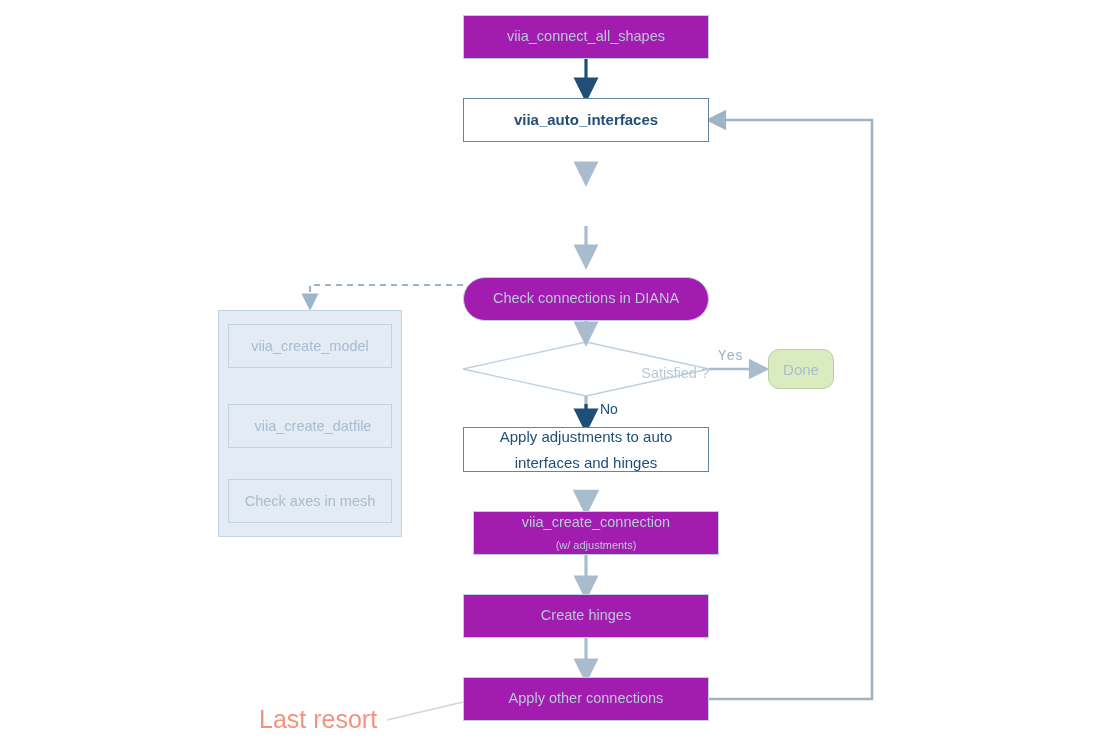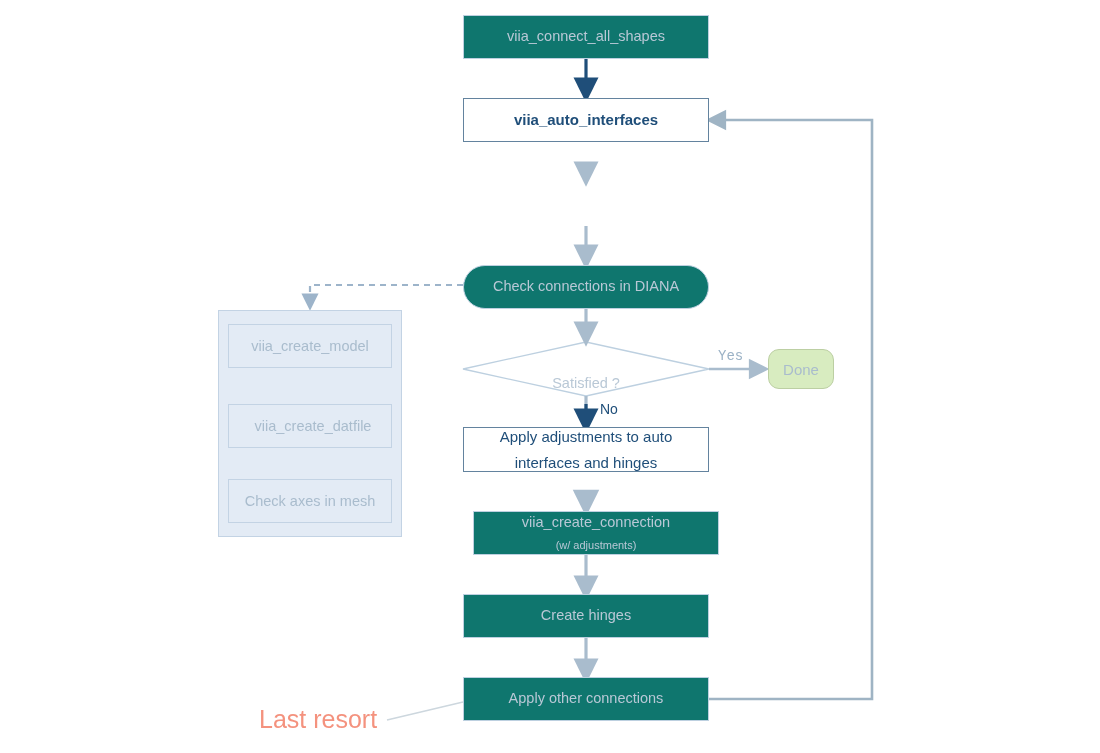--- a/index.html
+++ b/index.html
@@ -33,21 +33,21 @@
     display: flex;
     flex-direction: column;
     align-items: center;
     justify-content: center;
     text-align: center;
     line-height: 1.18;
   }
   
   .box-pale {
     border: 1px solid #bdd0e0;
-    background: #0f766e;
+    background: #a21caf;
     color: #b9c8d6;
     font-size: 14.5px;
   }
   
   .box-strong {
     border: 1.6px solid #63839e;
     background: #ffffff;
     color: #1f4e79;
     font-size: 15px;
   }
@@ -172,25 +172,25 @@
 
   <div class="node box-pale" style="left:463px; top:15px; width:246px; height:44px;">
     <span>viia_connect_all_shapes</span>
   </div>
 
   <div class="node box-strong bold-label" style="left:463px; top:98px; width:246px; height:44px;">
     <span>viia_auto_interfaces</span>
   </div>
 
 
-  <div class="node box-pale" style="left:463px; top:265px; width:246px; height:44px;border-radius:22px;">
+  <div class="node box-pale" style="left:463px; top:277px; width:246px; height:44px;border-radius:22px;">
     <span>Check connections in DIANA</span>
   </div>
 
-  <div class="diamond-label" style="left:463px; top:356px; width:246px; height:54px;">
+  <div class="diamond-label" style="left:463px; top:346px; width:246px; height:54px;justify-content:flex-end;">
     <span>Satisfied ?</span>
   </div>
 
   <div class="node box-strong" style="left:463px; top:427px; width:246px; height:45px;gap:8px;">
     <span>Apply adjustments to auto</span>
     <span>interfaces and hinges</span>
   </div>
 
   <div class="node box-pale" style="left:473px; top:511px; width:246px; height:44px;">
     <span>viia_create_connection</span>

